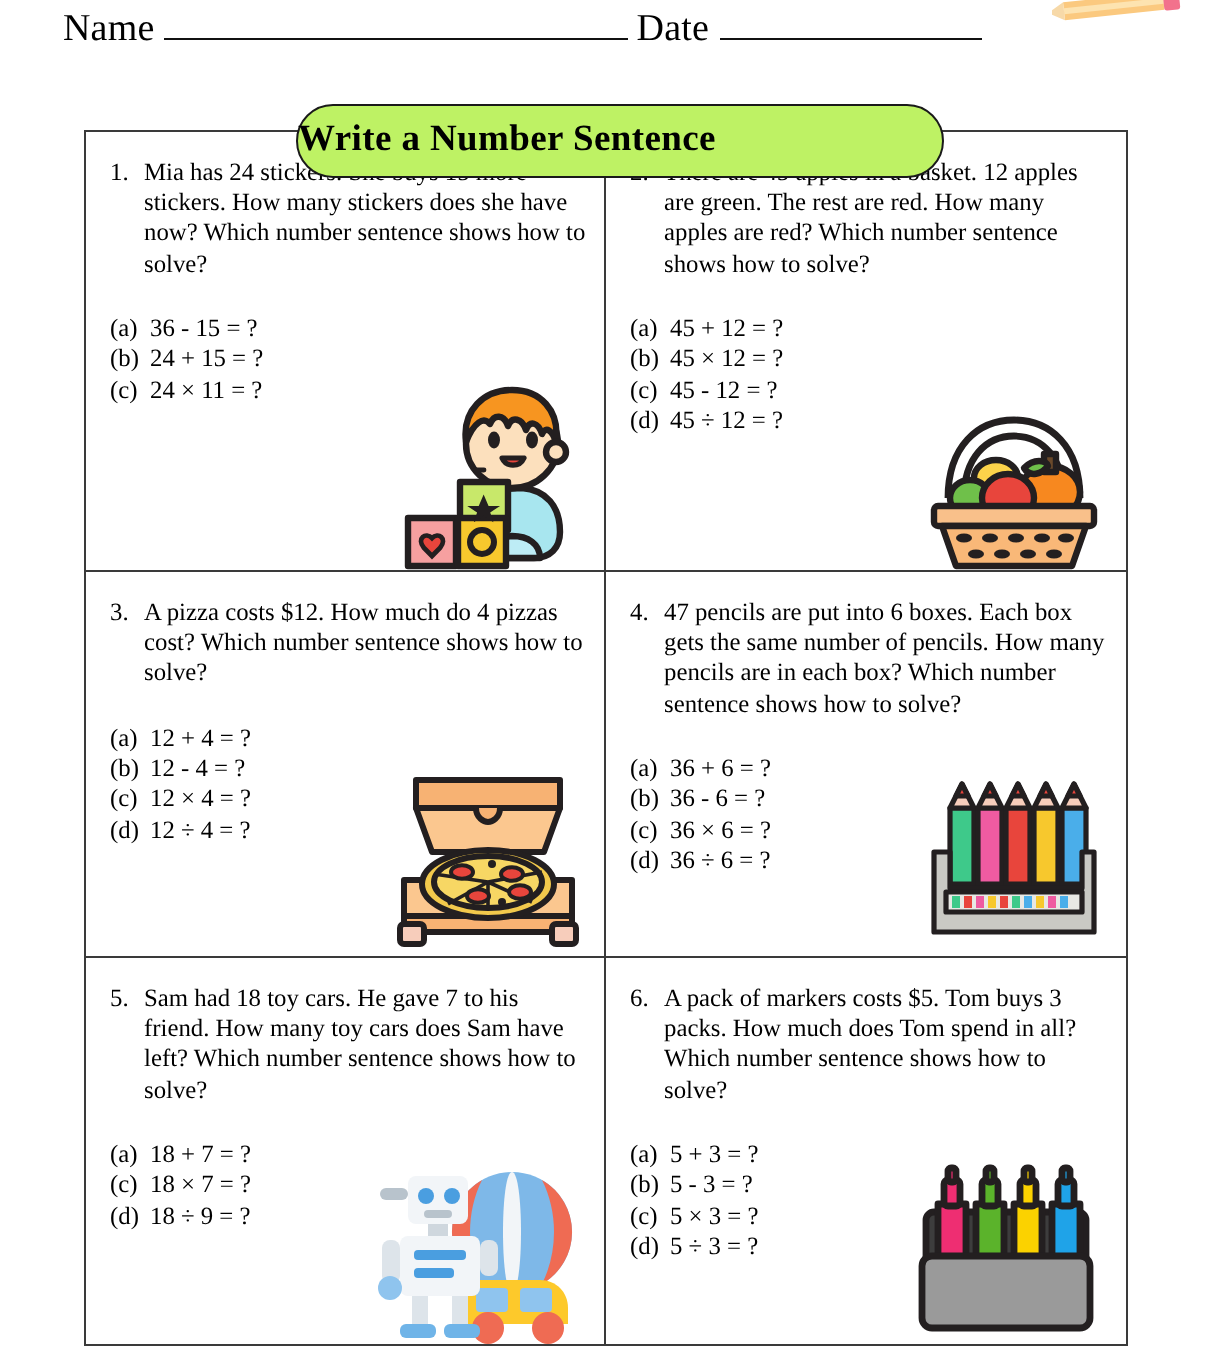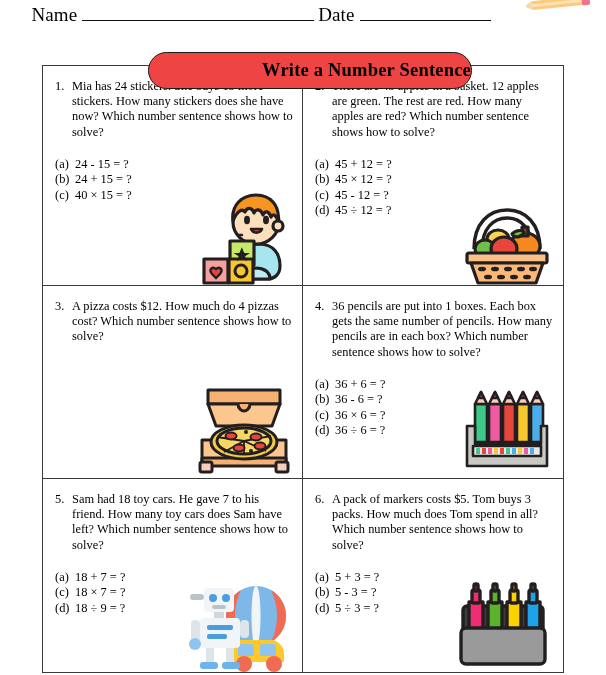--- a/index.html
+++ b/index.html
@@ -78,26 +78,26 @@
   .cell.col-last { border-right: none; }
   .cell.row-last { border-bottom: none; }
 
   
   .title-banner {
     position: absolute;
     left: 148px;
     top: 52px;
     width: 324px;
     height: 37px;
-    background: #ef4444;
+    background: #bef264;
     border: 1.6px solid #1a1a1a;
     border-radius: 19px;
     display: flex;
     align-items: center;
-    justify-content: flex-end;
+    justify-content: flex-start;
     z-index: 5;
     box-sizing: border-box;
   }
   .title-text {
     font-size: 18.5px;
     font-weight: bold;
     letter-spacing: 0.2px;
     white-space: nowrap;
   }
 
@@ -171,27 +171,27 @@
 <div class="sheet">
   <div class="grid">
 
     <div class="cell">
       <div class="q-head">
         <span class="q-num">1.</span>
         <span class="q-body">Mia has 24 stickers. She buys 15 more stickers. How many stickers does she have now? Which number sentence shows how to solve?</span>
       </div>
       <div class="choices">
         <div class="choice">
-          <span class="lab">(a)</span><span>24 - 15 = ?</span>
+          <span class="lab">(a)</span><span>36 - 15 = ?</span>
         </div>
         <div class="choice">
           <span class="lab">(b)</span><span>24 + 15 = ?</span>
         </div>
         <div class="choice">
-          <span class="lab">(c)</span><span>40 × 15 = ?</span>
+          <span class="lab">(c)</span><span>24 × 11 = ?</span>
         </div>
       </div>
       <div class="illo illo-1">
         <svg width="96" height="100" viewBox="0 0 96 100" aria-hidden="true">
           <g stroke="#231f20" stroke-width="3.2" stroke-linejoin="round">
 
             <path d="M42 56c-7 2-11 9-11 18 0 9 6 16 16 16h20c8 0 13-5 13-13 0-13-7-21-19-22z" fill="#a8e6ef"></path>
 
             <path d="M48 80c-6 1-10 5-10 10h32c0-7-6-11-14-11z" fill="#bdecf5"></path>
 
@@ -279,20 +279,34 @@
           </g>
         </svg>
       </div>
     </div>
 
     <div class="cell">
       <div class="q-head">
         <span class="q-num">3.</span>
         <span class="q-body">A pizza costs $12. How much do 4 pizzas cost? Which number sentence shows how to solve?</span>
       </div>
+      <div class="choices">
+        <div class="choice">
+          <span class="lab">(a)</span><span>12 + 4 = ?</span>
+        </div>
+        <div class="choice">
+          <span class="lab">(b)</span><span>12 - 4 = ?</span>
+        </div>
+        <div class="choice">
+          <span class="lab">(c)</span><span>12 × 4 = ?</span>
+        </div>
+        <div class="choice">
+          <span class="lab">(d)</span><span>12 ÷ 4 = ?</span>
+        </div>
+      </div>
       <div class="illo illo-3">
         <svg width="100" height="96" viewBox="0 0 100 96" aria-hidden="true">
           <g stroke="#231f20" stroke-width="3" stroke-linejoin="round">
 
             <path d="M14 6h72v14H14z" fill="#f7b273"></path>
             <path d="M14 20h72l-8 22H22z" fill="#fbc78f"></path>
             <path d="M44 20c0 5 4 7 6 7s6-2 6-7" fill="#f7b273"></path>
 
             <path d="M8 56h84v22H8z" fill="#fbc78f"></path>
             <rect x="8" y="74" width="84" height="8" fill="#f7b273"></rect>
@@ -311,21 +325,21 @@
           </g>
           <circle cx="52" cy="48" r="2" fill="#231f20"></circle>
           <circle cx="57" cy="67" r="2" fill="#231f20"></circle>
         </svg>
       </div>
     </div>
 
     <div class="cell col-last">
       <div class="q-head">
         <span class="q-num">4.</span>
-        <span class="q-body">36 pencils are put into 1 boxes. Each box gets the same number of pencils. How many pencils are in each box? Which number sentence shows how to solve?</span>
+        <span class="q-body">47 pencils are put into 6 boxes. Each box gets the same number of pencils. How many pencils are in each box? Which number sentence shows how to solve?</span>
       </div>
       <div class="choices">
         <div class="choice">
           <span class="lab">(a)</span><span>36 + 6 = ?</span>
         </div>
         <div class="choice">
           <span class="lab">(b)</span><span>36 - 6 = ?</span>
         </div>
         <div class="choice">
           <span class="lab">(c)</span><span>36 × 6 = ?</span>
@@ -442,20 +456,23 @@
         <span class="q-body">A pack of markers costs $5. Tom buys 3 packs. How much does Tom spend in all? Which number sentence shows how to solve?</span>
       </div>
       <div class="choices">
         <div class="choice">
           <span class="lab">(a)</span><span>5 + 3 = ?</span>
         </div>
         <div class="choice">
           <span class="lab">(b)</span><span>5 - 3 = ?</span>
         </div>
         <div class="choice">
+          <span class="lab">(c)</span><span>5 × 3 = ?</span>
+        </div>
+        <div class="choice">
           <span class="lab">(d)</span><span>5 ÷ 3 = ?</span>
         </div>
       </div>
       <div class="illo illo-6">
         <svg width="96" height="92" viewBox="0 0 96 92" aria-hidden="true">
           <g stroke="#231f20" stroke-width="3.4" stroke-linejoin="round">
 
             <rect x="8" y="26" width="80" height="54" rx="4" fill="#3d3d3d"></rect>
 
             <g>

